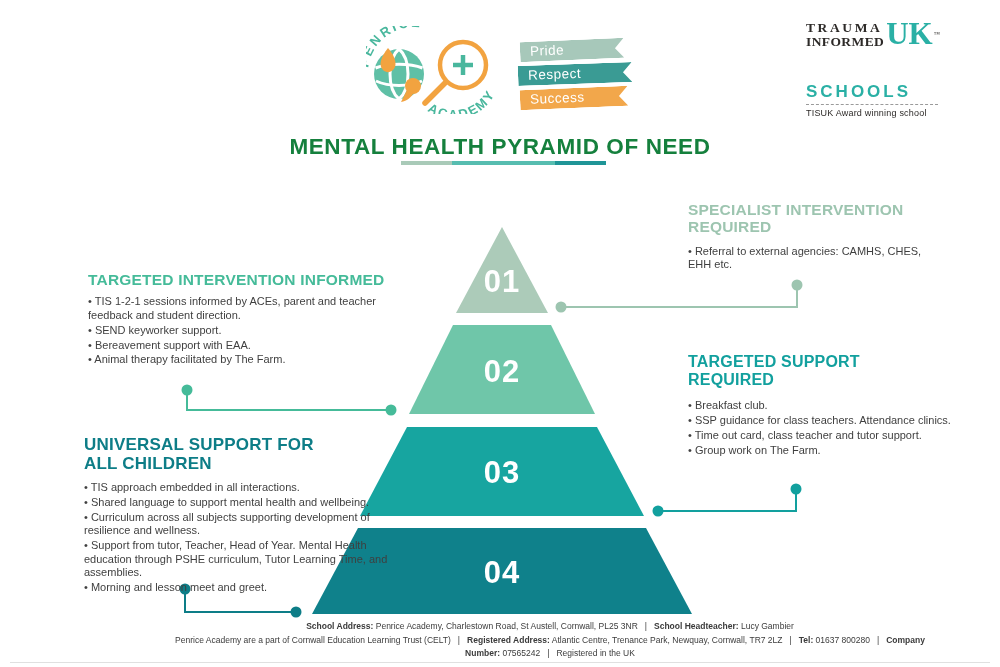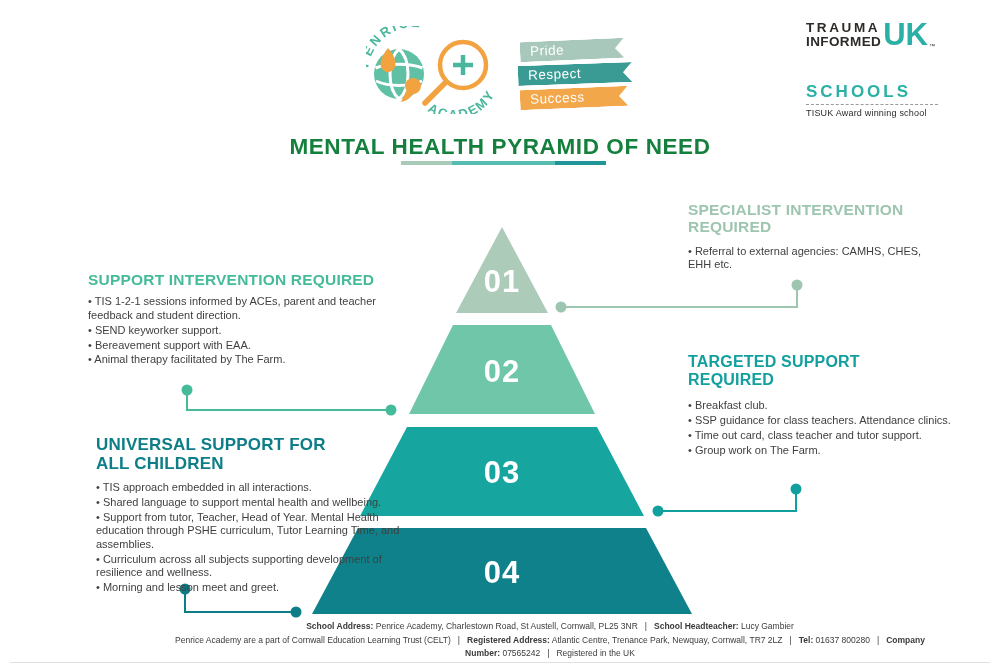--- a/index.html
+++ b/index.html
@@ -11,21 +11,21 @@
   .penrice-logo { position:absolute; left:366px; top:26px; width:140px; height:88px; }
   .banners { position:absolute; left:0; top:0; }
   .banner { position:absolute; height:20px; line-height:20px; color:#fff; font-size:13.5px;
             padding-left:10px; letter-spacing:0.5px;
             clip-path:polygon(0 0, 100% 0, calc(100% - 9px) 50%, 100% 100%, 0 100%); }
   .banner-1 { left:520px; top:40px; width:104px; transform:rotate(-2.4deg); }
   .banner-2 { left:518px; top:64px; width:114px; transform:rotate(-2deg); }
   .banner-3 { left:520px; top:88px; width:108px; transform:rotate(-2.4deg); }
 
   .tisuk { position:absolute; left:806px; top:18px; width:132px; }
-  .tisuk-top { display:flex; align-items:flex-end; }
+  .tisuk-top { display:flex; align-items:center;font-family:Liberation Serif, serif; }
   .tisuk-words { padding-top:3px; }
   .tisuk-trauma   { font-size:13.5px; font-weight:bold; letter-spacing:2.6px; color:#2d2a28; line-height:1.05; }
   .tisuk-informed { font-size:13.5px; font-weight:bold; letter-spacing:0.4px; color:#2d2a28; line-height:1.05; }
   .tisuk-uk { font-size:31px; font-weight:bold; line-height:0.95; margin-left:2px; }
   .tisuk-tm { font-size:6px; color:#2d2a28; margin-left:1px; }
   .tisuk-schools { font-size:17px; font-weight:bold; letter-spacing:3px; line-height:1.15;
                    border-bottom:1px dashed #9a9a9a; padding-bottom:2px; }
   .tisuk-tagline { font-size:9px; color:#2d2a28; margin-top:3px; letter-spacing:0.2px; }
 
   
@@ -44,21 +44,21 @@
   .sec-heading { font-weight:bold; line-height:1.12; letter-spacing:0.2px; }
   .sec-specialist { left:688px; top:201px; width:245px; }
   .sec-specialist .sec-heading { font-size:15.5px; }
   .sec-specialist .bullets { margin-top:9px; }
   .sec-targeted-intervention { left:88px; top:271px; width:302px; }
   .sec-targeted-intervention .sec-heading { font-size:15.5px; }
   .sec-targeted-intervention .bullets { margin-top:7px; }
   .sec-targeted-support { left:688px; top:353px; width:302px; }
   .sec-targeted-support .sec-heading { font-size:16px; width:210px; }
   .sec-targeted-support .bullets { margin-top:10px; }
-  .sec-universal { left:96px; top:435px; width:318px; }
+  .sec-universal { left:84px; top:435px; width:318px; }
   .sec-universal .sec-heading { font-size:17px; width:250px; }
   .sec-universal .bullets { margin-top:8px; }
 
   .bullets { color:#3f3f3f; font-size:11px; line-height:1.22; }
   .bullet { margin-bottom:1.5px; }
   .bullet::before { content:"\2022  "; }
 
   
   .footer { position:absolute; right:60px; bottom:7px; width:780px; text-align:center;
             font-size:8.5px; color:#3b3b3b; line-height:1.55; z-index:2; }
@@ -169,21 +169,21 @@
   </svg>
 
   <div class="section sec-specialist">
     <div class="sec-heading" style="color: rgb(157, 197, 176);">SPECIALIST INTERVENTION REQUIRED</div>
     <div class="bullets">
         <div class="bullet">Referral to external agencies:  CAMHS, CHES, EHH etc.</div>
       </div>
   </div>
 
   <div class="section sec-targeted-intervention">
-    <div class="sec-heading" style="color: rgb(69, 187, 153);">SUPPORT INTERVENTION REQUIRED</div>
+    <div class="sec-heading" style="color: rgb(69, 187, 153);">TARGETED INTERVENTION INFORMED</div>
     <div class="bullets">
         <div class="bullet">TIS 1-2-1 sessions informed by ACEs, parent and teacher feedback and student direction.</div>
         <div class="bullet">SEND keyworker support.</div>
         <div class="bullet">Bereavement support with EAA.</div>
         <div class="bullet">Animal therapy facilitated by The Farm.</div>
       </div>
   </div>
 
   <div class="section sec-targeted-support">
     <div class="sec-heading" style="color: rgb(18, 160, 158);">TARGETED SUPPORT REQUIRED</div>
@@ -193,22 +193,22 @@
         <div class="bullet">Time out card, class teacher and tutor support.</div>
         <div class="bullet">Group work on The Farm.</div>
       </div>
   </div>
 
   <div class="section sec-universal">
     <div class="sec-heading" style="color: rgb(13, 125, 135);">UNIVERSAL SUPPORT FOR ALL CHILDREN</div>
     <div class="bullets">
         <div class="bullet">TIS approach embedded in all interactions.</div>
         <div class="bullet">Shared language to support mental health and wellbeing.</div>
+        <div class="bullet">Curriculum across all subjects supporting development of resilience and wellness.</div>
         <div class="bullet">Support from tutor, Teacher, Head of Year. Mental Health education through PSHE curriculum, Tutor Learning Time, and assemblies.</div>
-        <div class="bullet">Curriculum across all subjects supporting development of resilience and wellness.</div>
         <div class="bullet">Morning and lesson meet and greet.</div>
       </div>
   </div>
 
   <div class="footer">
     <div><span class="fb">School Address:</span><span class="fv"> Penrice Academy, Charlestown Road, St Austell, Cornwall, PL25 3NR</span><span class="sep">|</span><span class="fb">School Headteacher:</span><span class="fv"> Lucy Gambier</span></div>
     <div><span class="fv">Penrice Academy are a part of Cornwall Education Learning Trust (CELT)</span><span class="sep">|</span><span class="fb">Registered Address:</span><span class="fv"> Atlantic Centre, Trenance Park, Newquay, Cornwall, TR7 2LZ</span><span class="sep">|</span><span class="fb">Tel:</span><span class="fv"> 01637 800280</span><span class="sep">|</span><span class="fb">Company Number:</span><span class="fv"> 07565242</span><span class="sep">|</span><span class="fv">Registered in the UK</span></div>
   </div>
   <div class="bottom-rule"></div>
 

